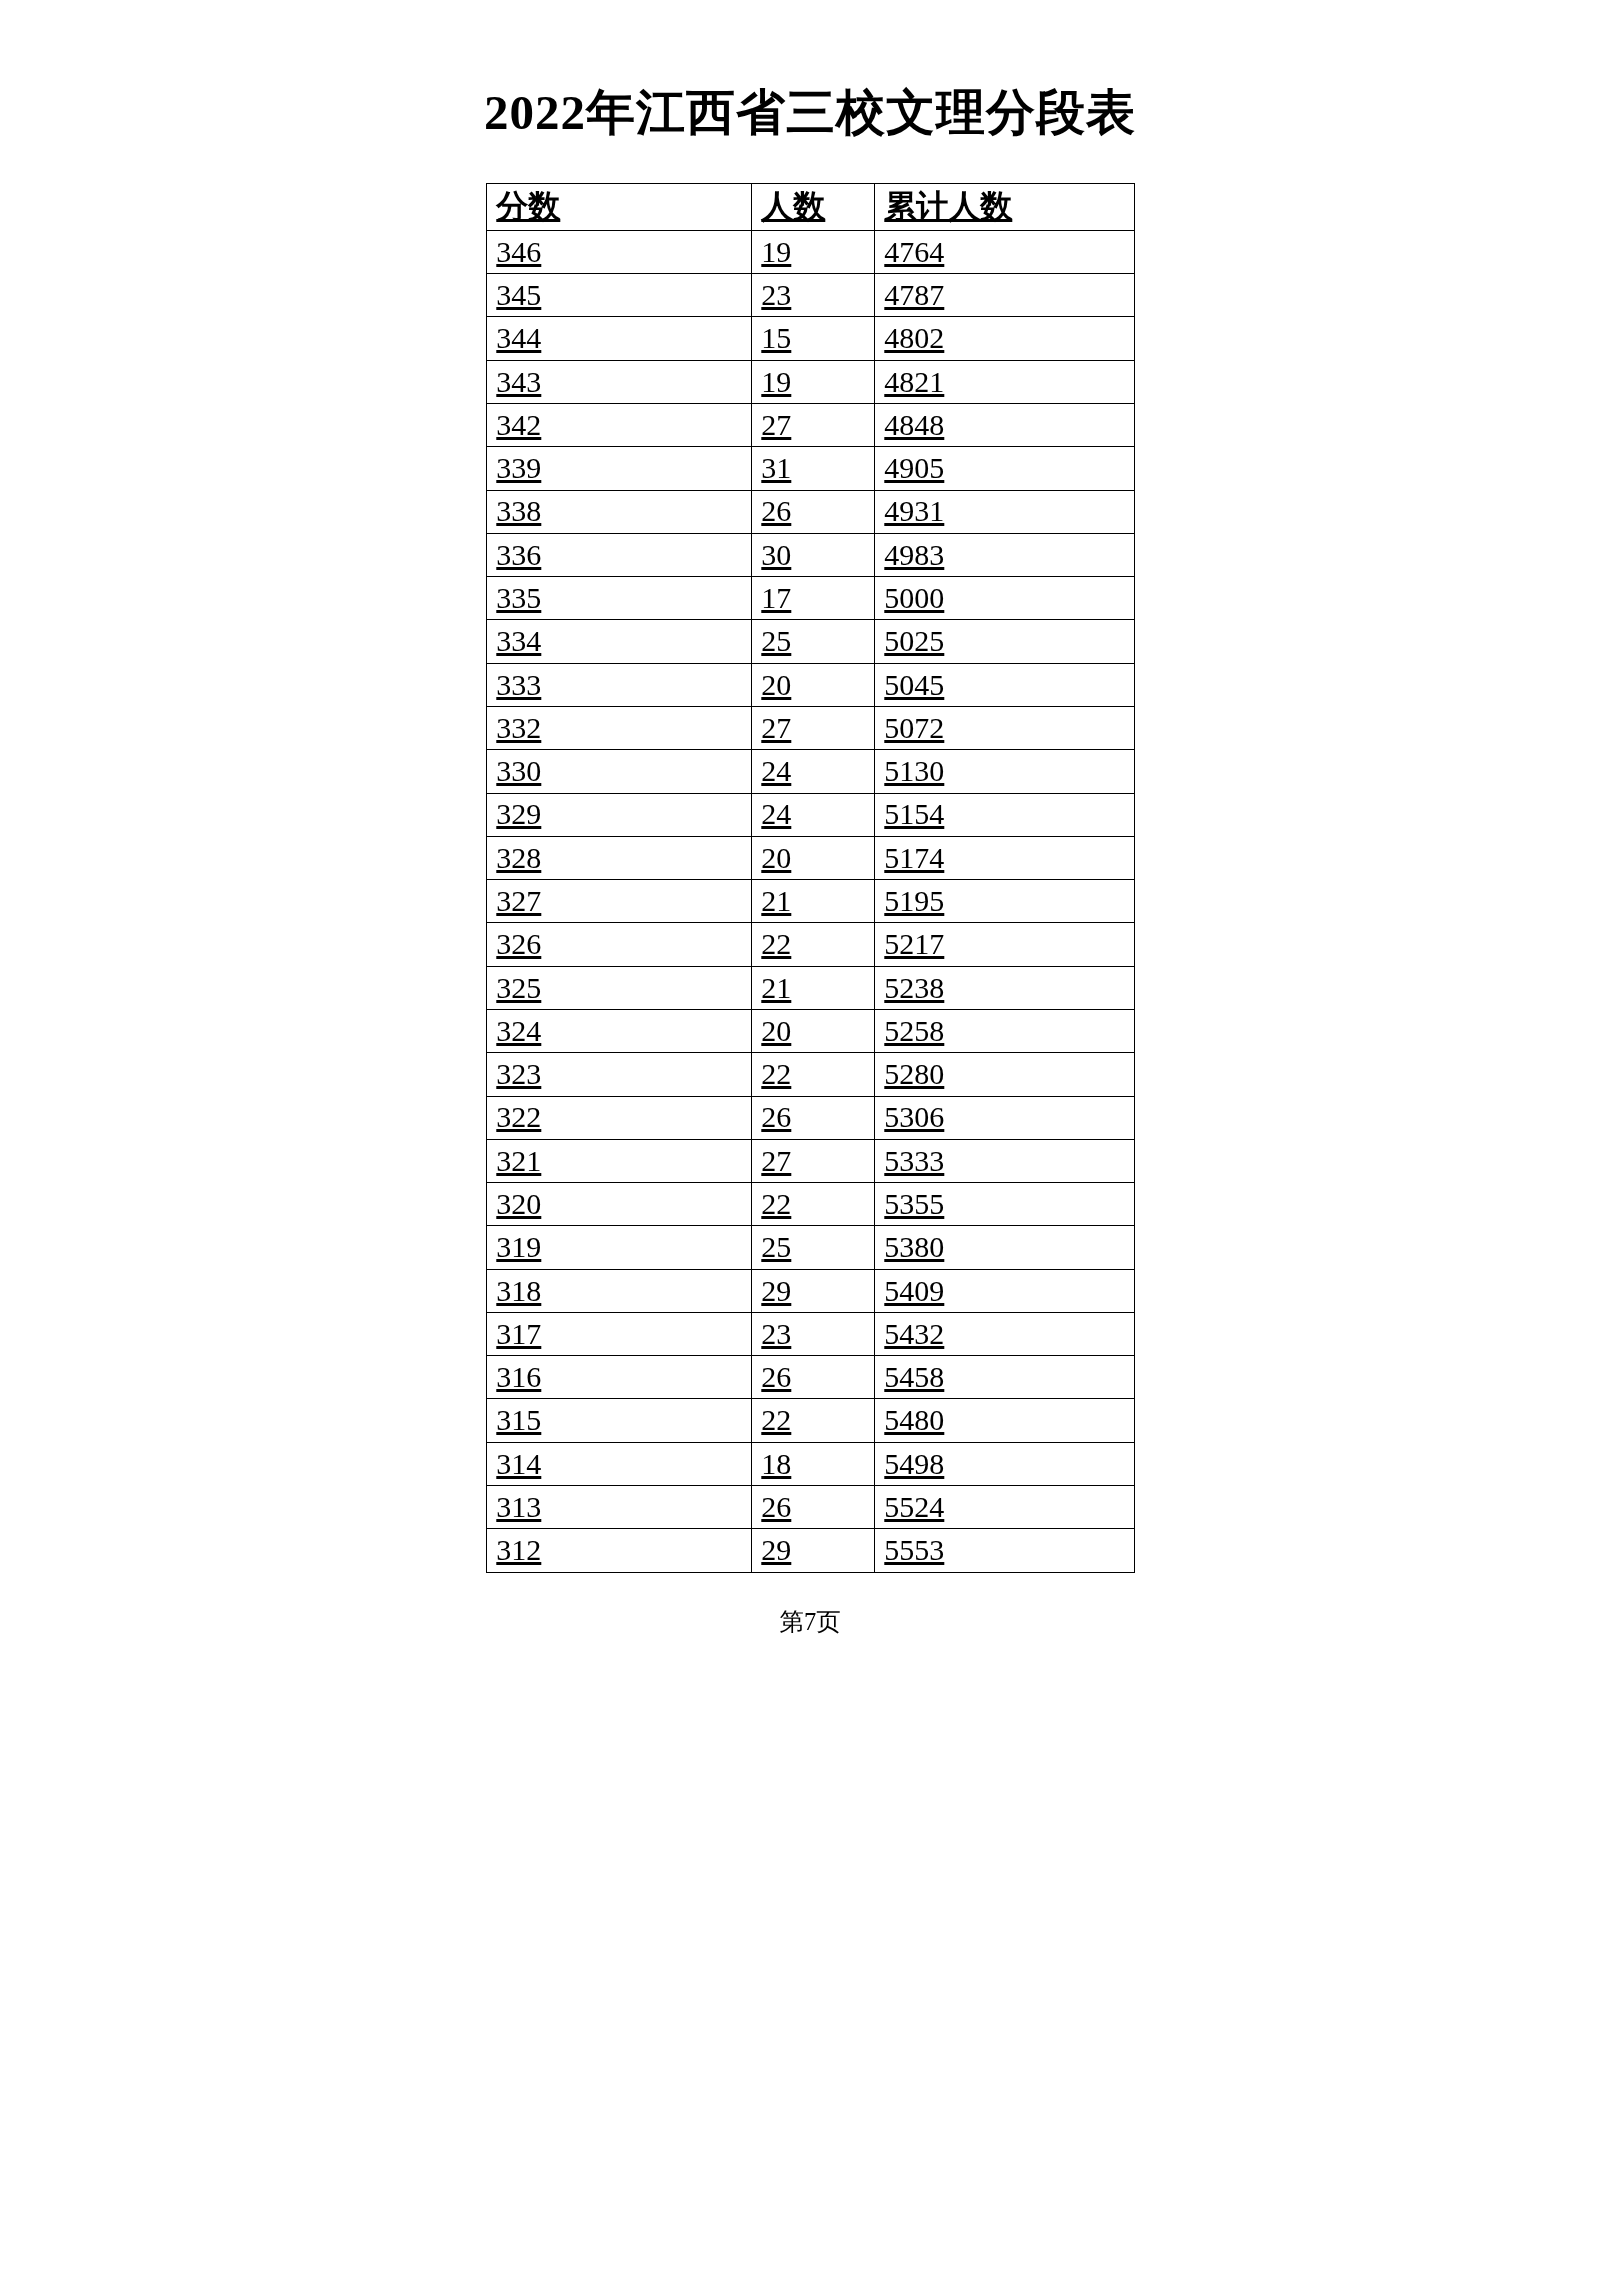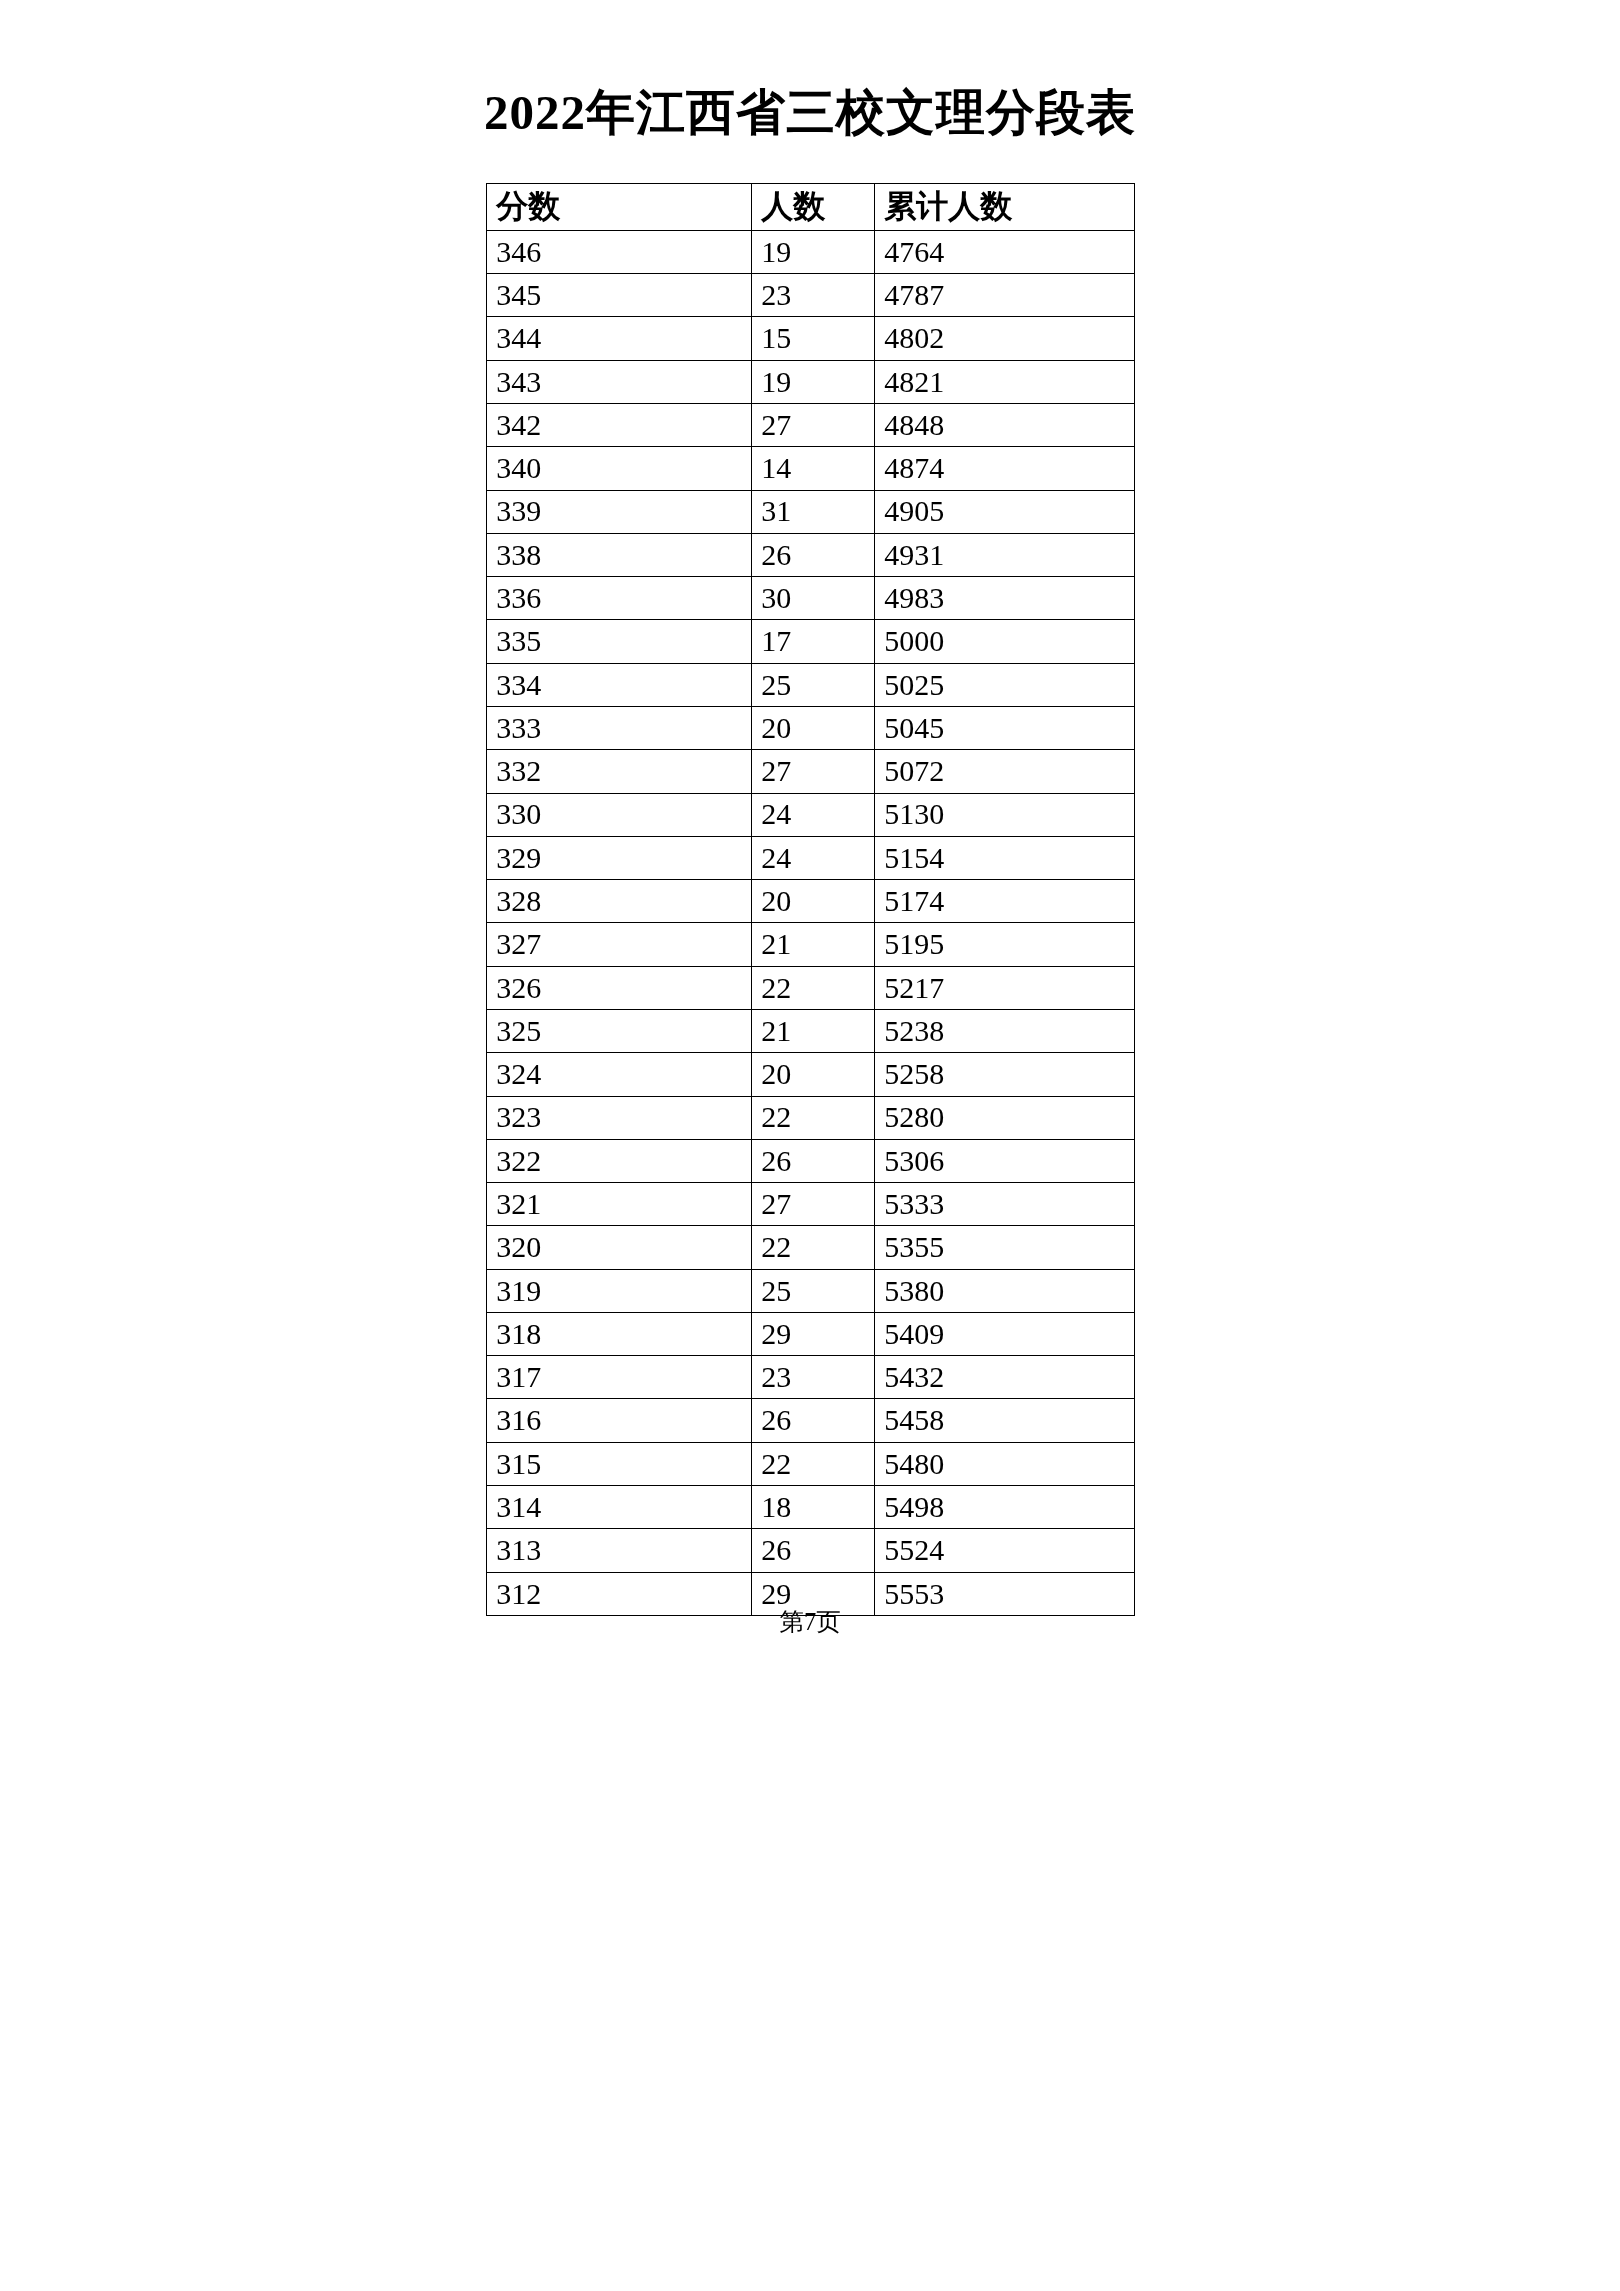--- a/index.html
+++ b/index.html
@@ -26,20 +26,21 @@
     font-size: 49px;
     font-weight: bold;
     letter-spacing: 1px;
     padding-top: 86px;
     line-height: 1.1;
   }
   .table-wrap {
     margin-top: 43px;
     display: flex;
     justify-content: center;
+    text-decoration: underline;
   }
   table.score-table {
     border-collapse: collapse;
     table-layout: fixed;
     width: 647px;
   }
   table.score-table th,
   table.score-table td {
     border: 1px solid #000000;
     font-size: 30px;
@@ -110,25 +111,20 @@
             <td>343</td>
             <td>19</td>
             <td>4821</td>
           </tr>
           <tr>
             <td>342</td>
             <td>27</td>
             <td>4848</td>
           </tr>
           <tr>
-            <td>340</td>
-            <td>14</td>
-            <td>4874</td>
-          </tr>
-          <tr>
             <td>339</td>
             <td>31</td>
             <td>4905</td>
           </tr>
           <tr>
             <td>338</td>
             <td>26</td>
             <td>4931</td>
           </tr>
           <tr>

